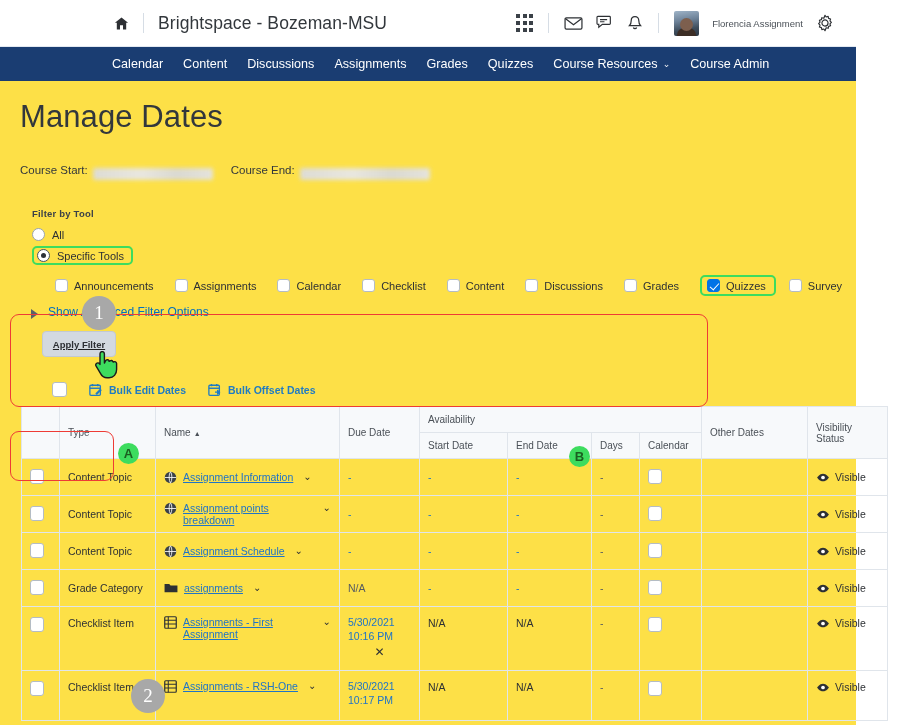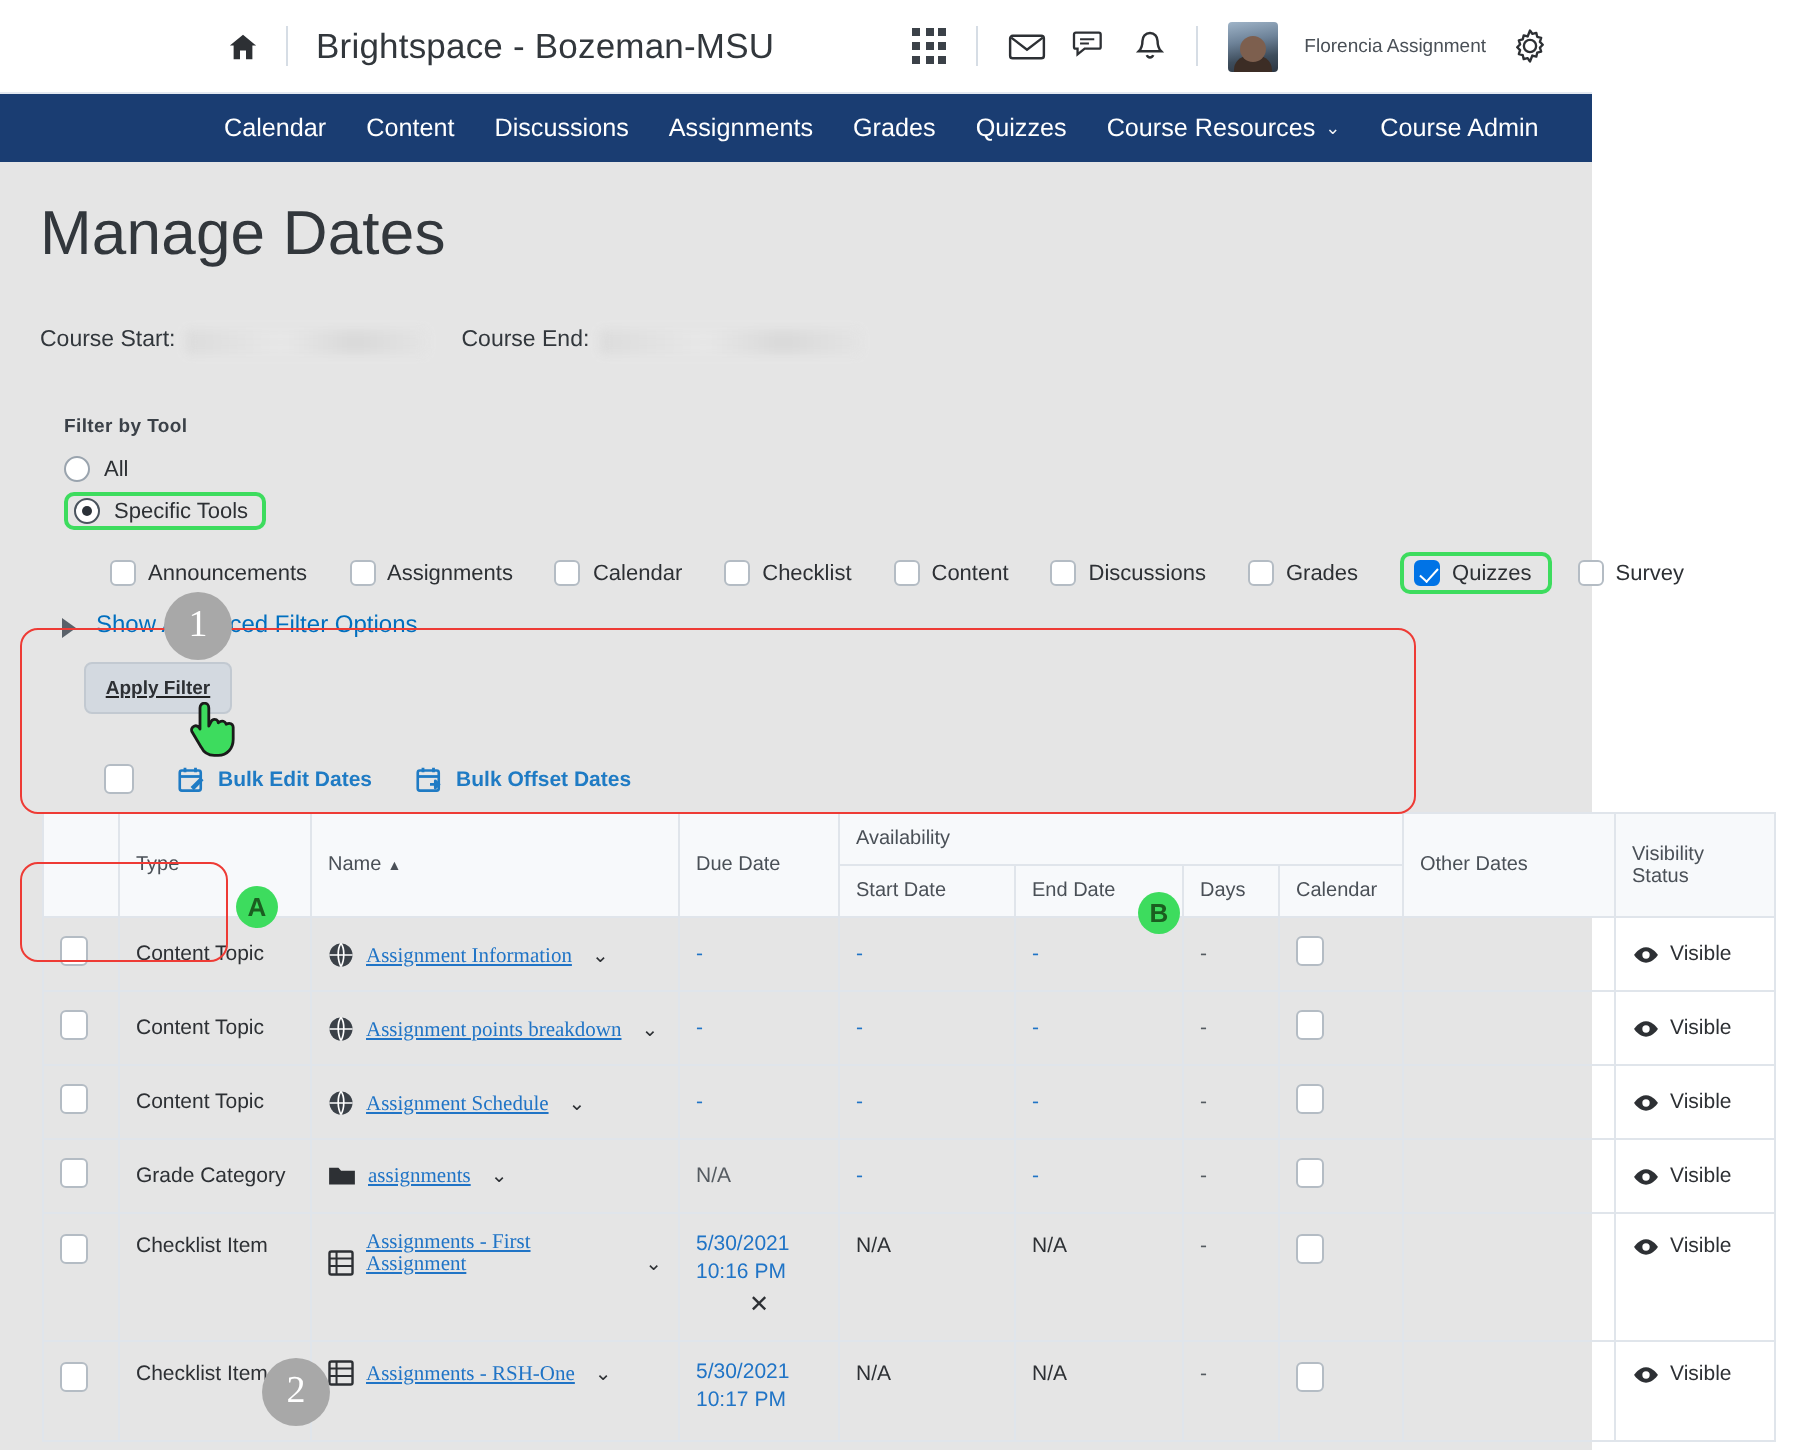--- a/index.html
+++ b/index.html
@@ -5,21 +5,21 @@
   * { box-sizing: border-box; }
   html, body { margin:0; padding:0; }
   body {
     width:900px; height:725px;
     background:#ffffff;
     font-family:"Liberation Sans", sans-serif;
     color:#202122;
     overflow:hidden;
     position:relative;
   }
-  .page { position:relative; width:796px; height:725px; background:#e5e5e5; }
+  .page { position:relative; width:856px; height:725px; background:#fde047; }
 
   
   .topbar {
     height:47px; background:#ffffff; border-bottom:1px solid #e3e9f1;
     display:flex; align-items:center; padding:0 14px; position:relative;
   }
   .home-icon { margin-left:100px; display:flex; align-items:center; color:#2d3034; }
   .topdiv { width:1px; height:20px; background:#d6dde5; margin:0 14px; }
   .brand-title { font-size:17.5px; color:#32373c; letter-spacing:.1px; white-space:nowrap; }
   .top-right { margin-left:auto; display:flex; align-items:center; gap:13px; padding-right:8px; }
@@ -50,21 +50,21 @@
     color:#ffffff; font-size:12.6px; text-decoration:none; white-space:nowrap;
     display:flex; align-items:center; gap:5px;
   }
   .caret-sm { font-size:9px; opacity:.95; }
 
   
   .content { padding:0 20px; position:relative; }
   .h1 { font-size:31px; font-weight:400; color:#32373c; margin:18px 0 0 0; letter-spacing:.1px; }
 
   .duration-block { margin-top:26px; font-size:11.5px; color:#32373c; line-height:19px; position:relative; }
-  .dur-row { display:flex; align-items:center; }
+  .dur-row { display:flex; align-items:flex-end; }
   .lbl { white-space:nowrap; }
   .redact {
     display:inline-block; height:12px; border-radius:2px; margin-left:5px;
     background:linear-gradient(90deg,#dcdcdc,#e8e8e8 40%,#d9d9d9 70%,#e4e4e4);
     filter:blur(2.2px); opacity:.95;
   }
   .r1 { width:120px; }
   .r2 { width:130px; }
   .r3 { width:140px; }
   .gap-mid { width:18px; }
@@ -168,21 +168,21 @@
   .col-due { width:80px; }
   .col-start { width:88px; }
   .col-end { width:84px; }
   .col-days { width:48px; }
   .col-cal { width:62px; }
   .col-other { width:106px; }
   .col-vis { width:80px; }
   .cell-chk { text-align:center; }
   .rowbox { width:14px; height:15px; border:1.3px solid #b4bcc4; border-radius:3px; background:#fff; display:inline-block; }
   .sort-caret { font-size:7px; color:#4a5057; margin-left:3px; }
-  .name-cell { display:flex; align-items:flex-end; gap:6px;font-family:Liberation Serif, serif; }
+  .name-cell { display:flex; align-items:flex-start; gap:6px; }
   .link { color:#2074c6; }
   .chev { color:#2d3034; font-size:10px; margin-left:4px; }
   .dash { color:#2074c6; }
   .dash-d { color:#555b61; }
   .vis-cell { display:flex; align-items:center; gap:5px; }
   .date-blue { color:#2074c6; line-height:14px; }
   .xmark { font-size:12px; color:#2d3034; text-align:center; margin-top:2px; }
 
   .icon-globe, .icon-folder, .icon-list { flex:0 0 auto; }
 </style>

